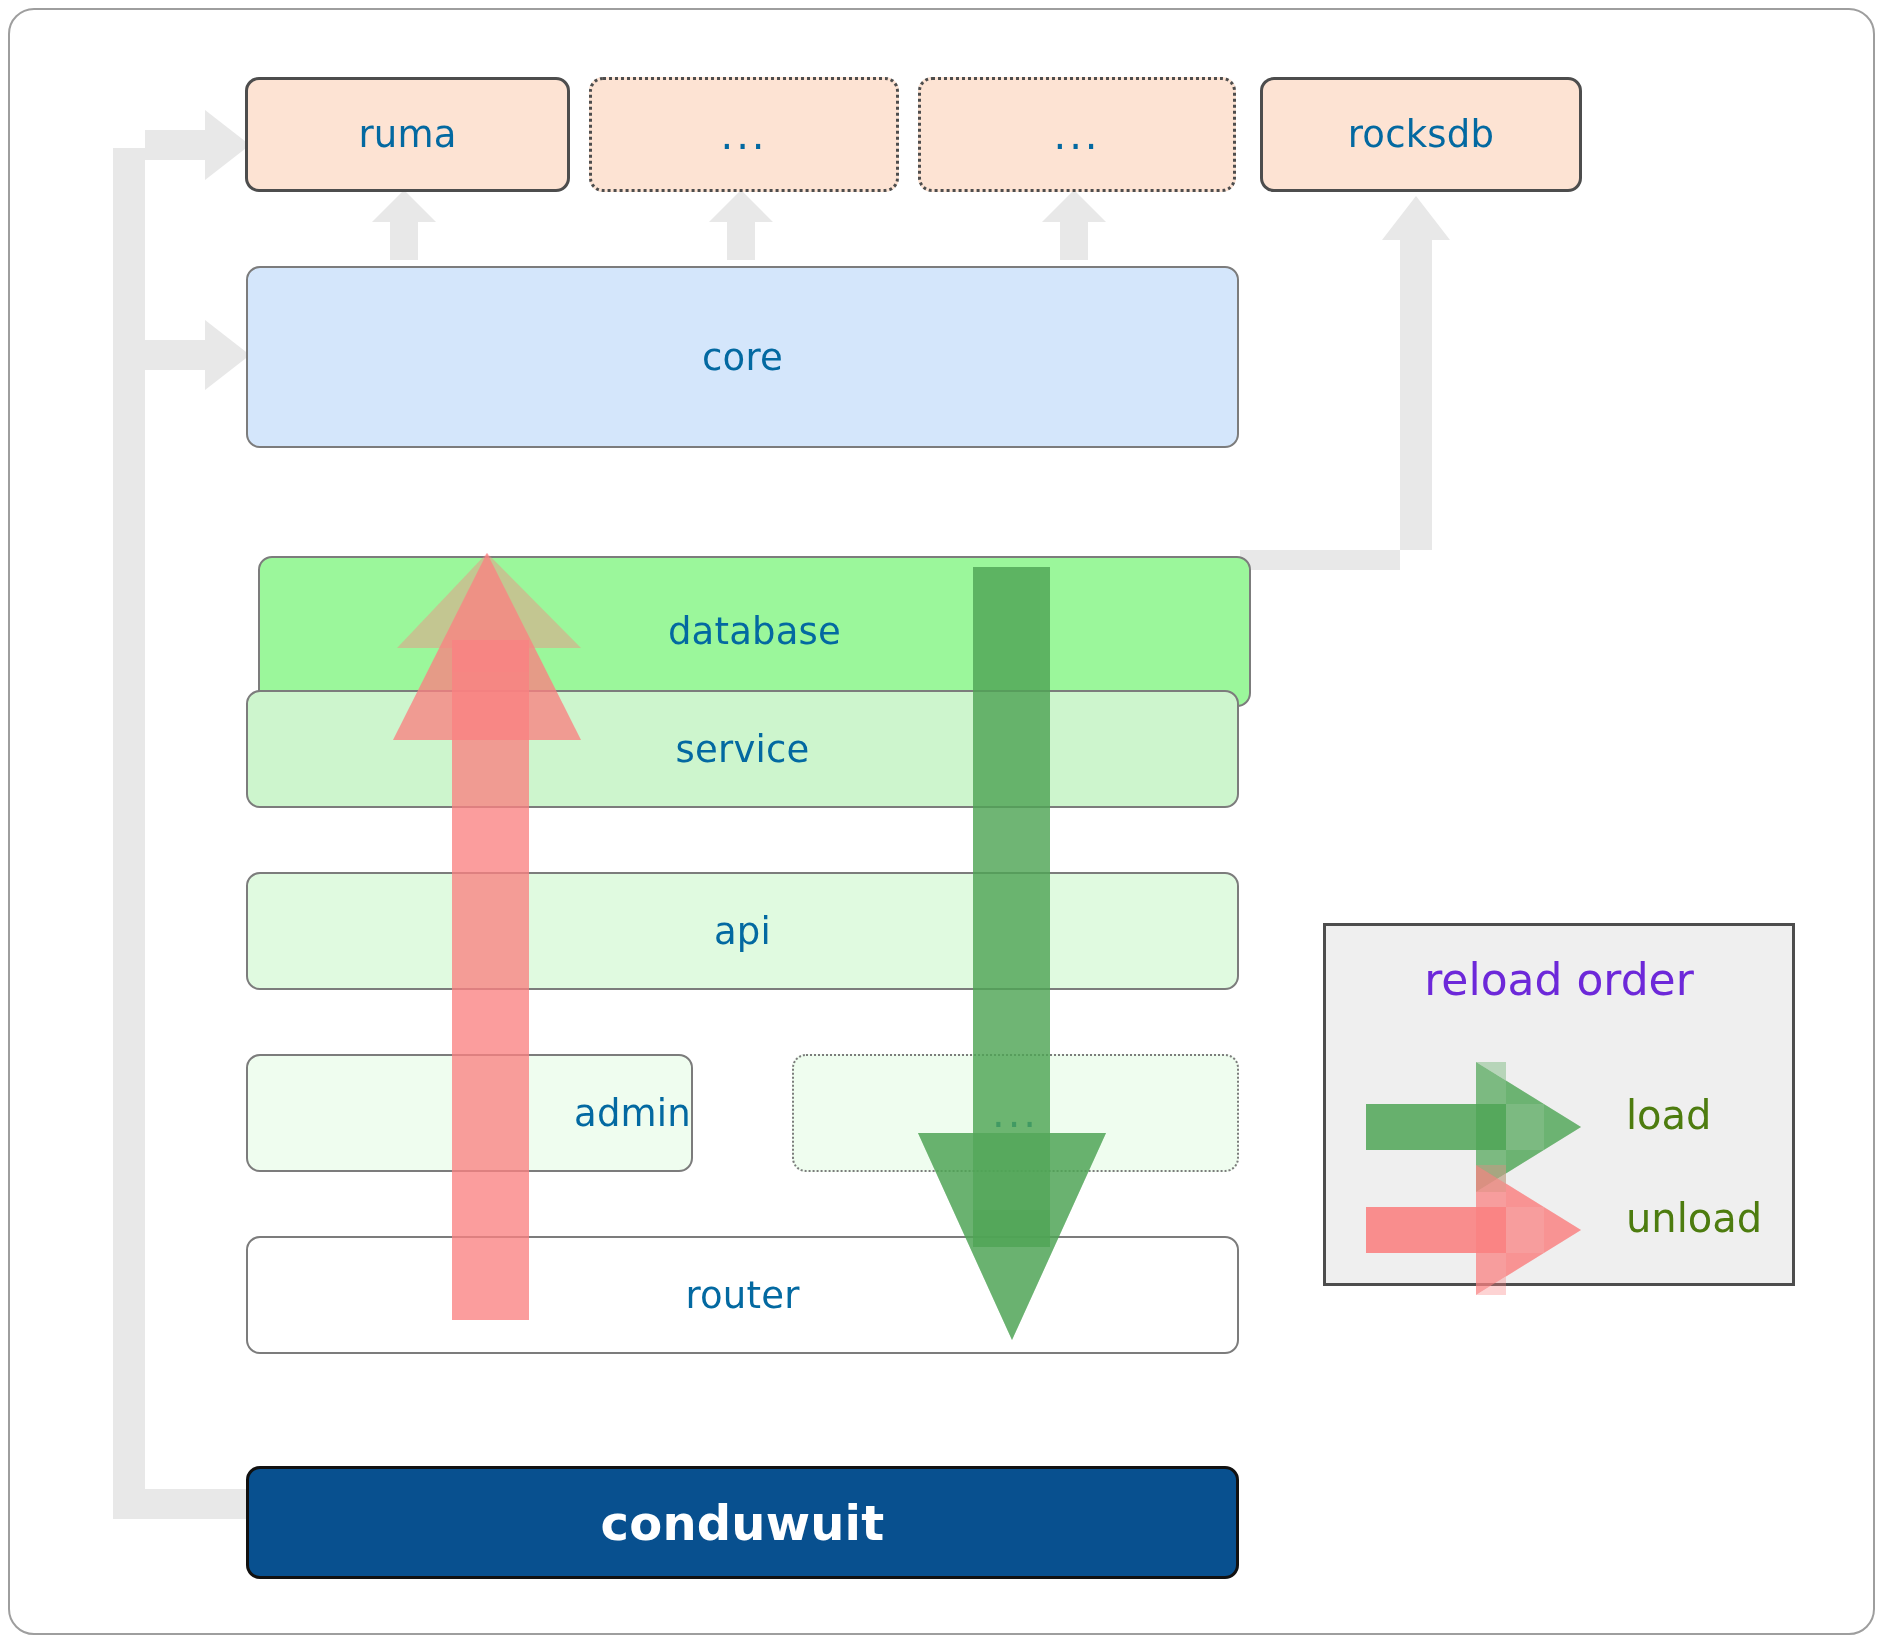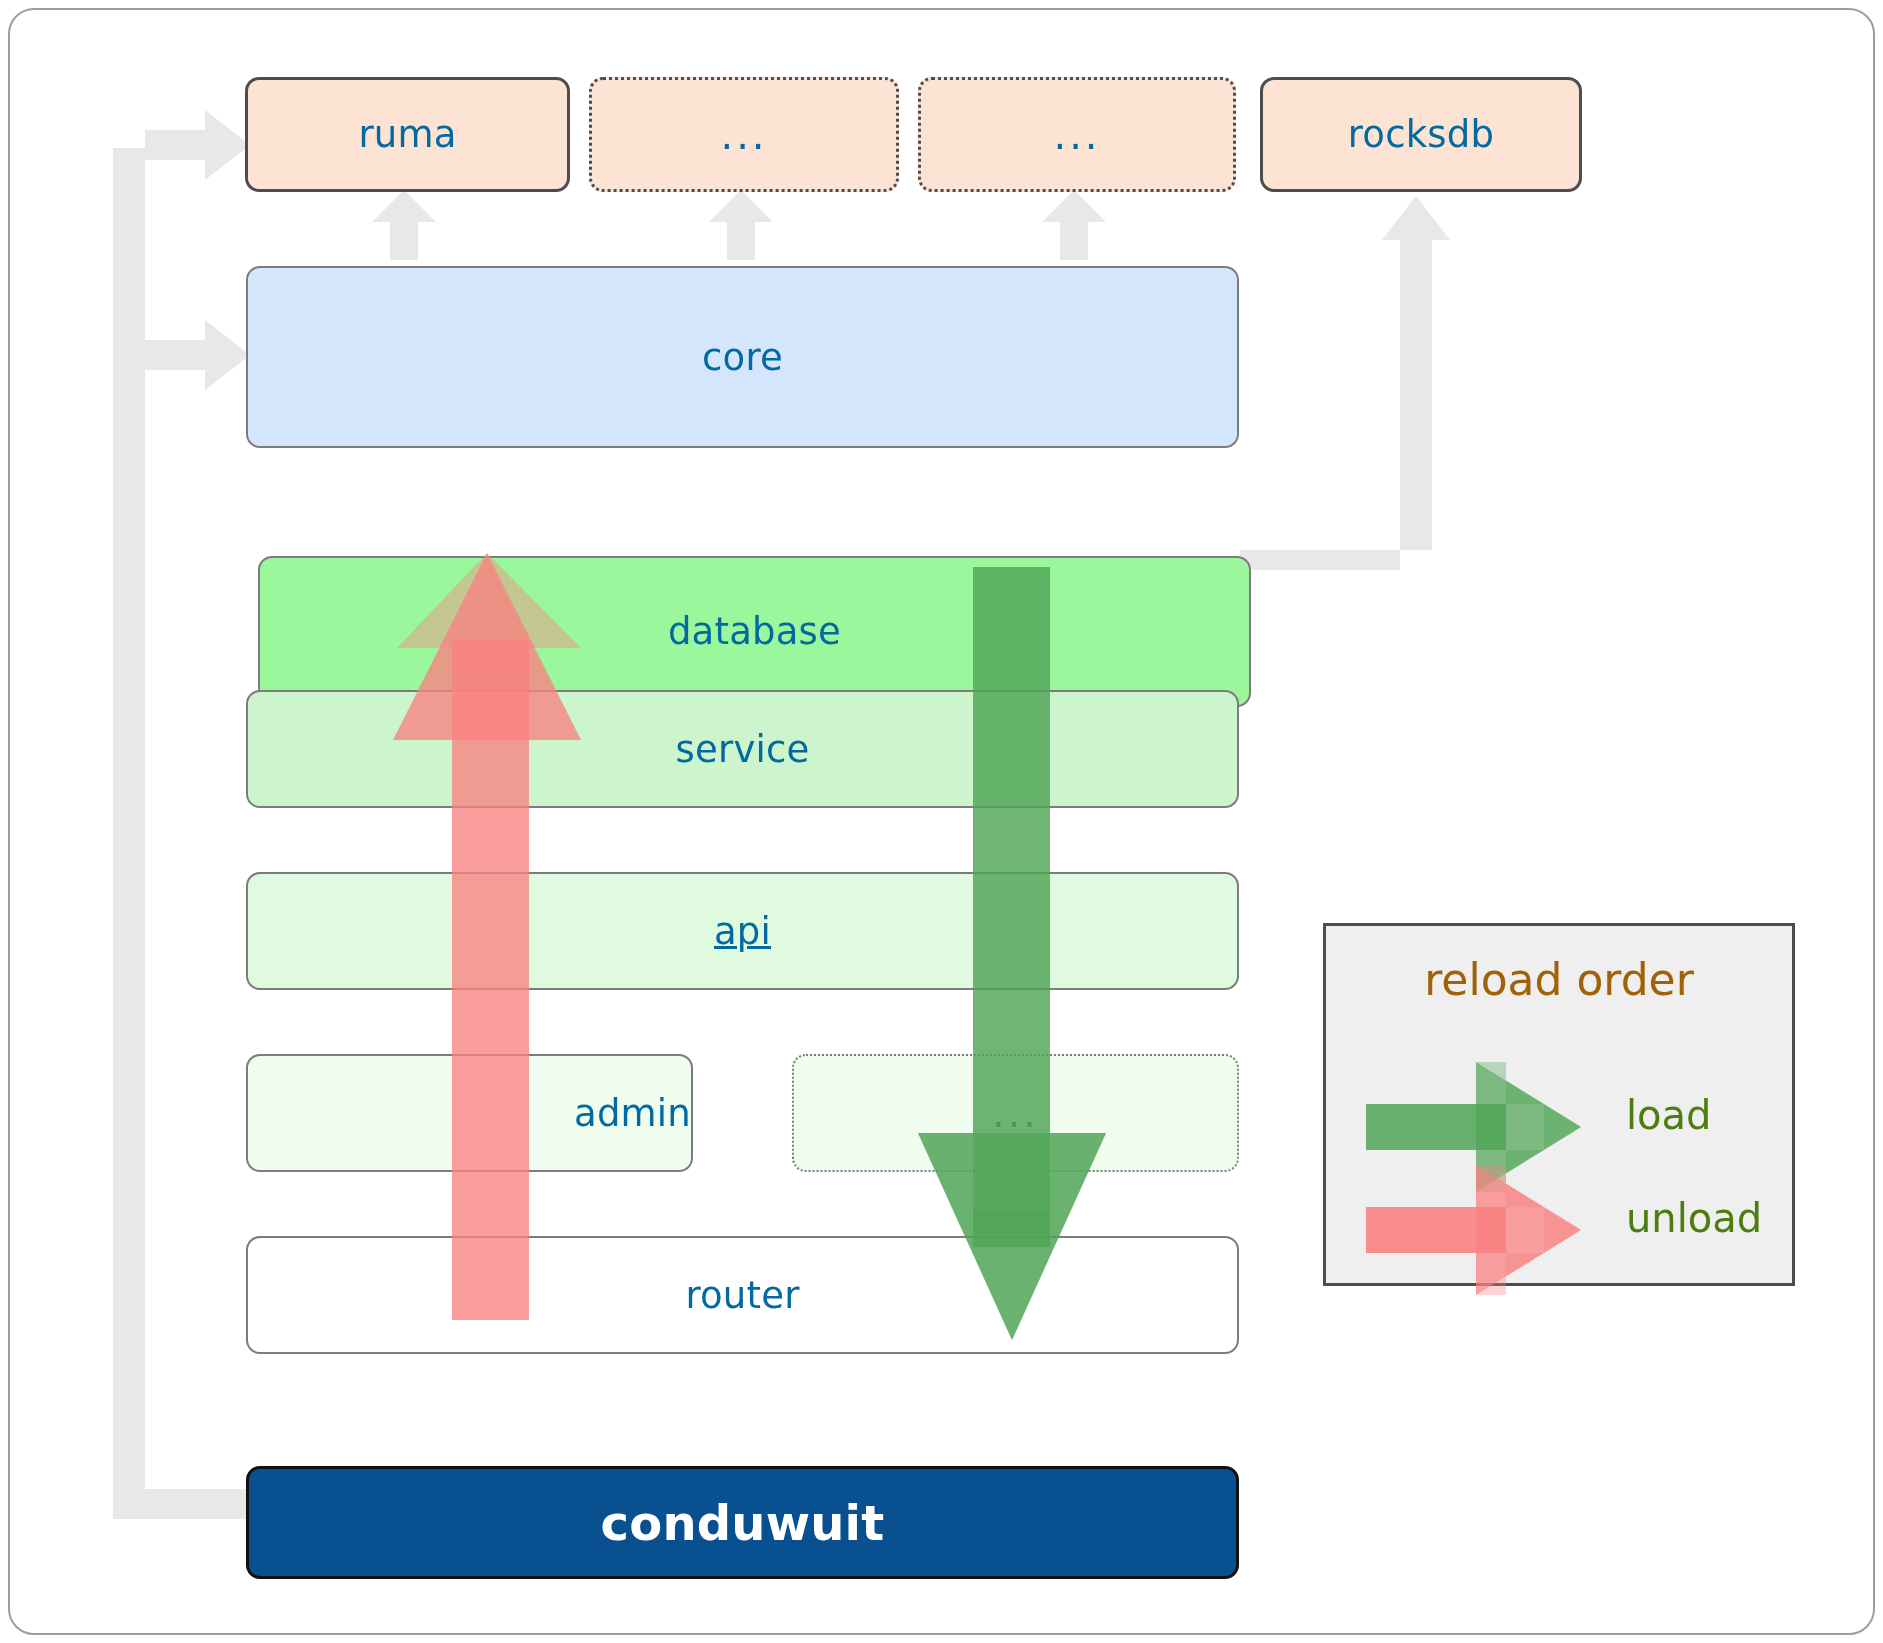--- a/index.html
+++ b/index.html
@@ -61,21 +61,20 @@
     background: #9bf79b;
     border: 2px solid #7c7c7c;
   }
   .node.service {
     background: #cdf5cd;
     border: 2px solid #7c7c7c;
   }
   .node.api {
     background: #e0fae0;
     border: 2px solid #7c7c7c;
-    text-decoration: underline;
   }
   .node.admin {
     background: #effdef;
     border: 2px solid #7c7c7c;
   }
   .node.etc {
     background: #effdef;
     border: 2px dotted #7c7c7c;
   }
   .node.router {
@@ -104,21 +103,21 @@
     border: 3px solid #4d4d4d;
     box-sizing: border-box;
   }
   #legend-title {
     position: absolute;
     left: 0;
     top: 28px;
     width: 100%;
     text-align: center;
     font-size: 44px;
-    color: #a16207;
+    color: #6d28d9;
   }
   .legend-row {
     position: absolute;
     left: 0;
     width: 100%;
     height: 80px;
   }
   .legend-label {
     position: absolute;
     left: 300px;

